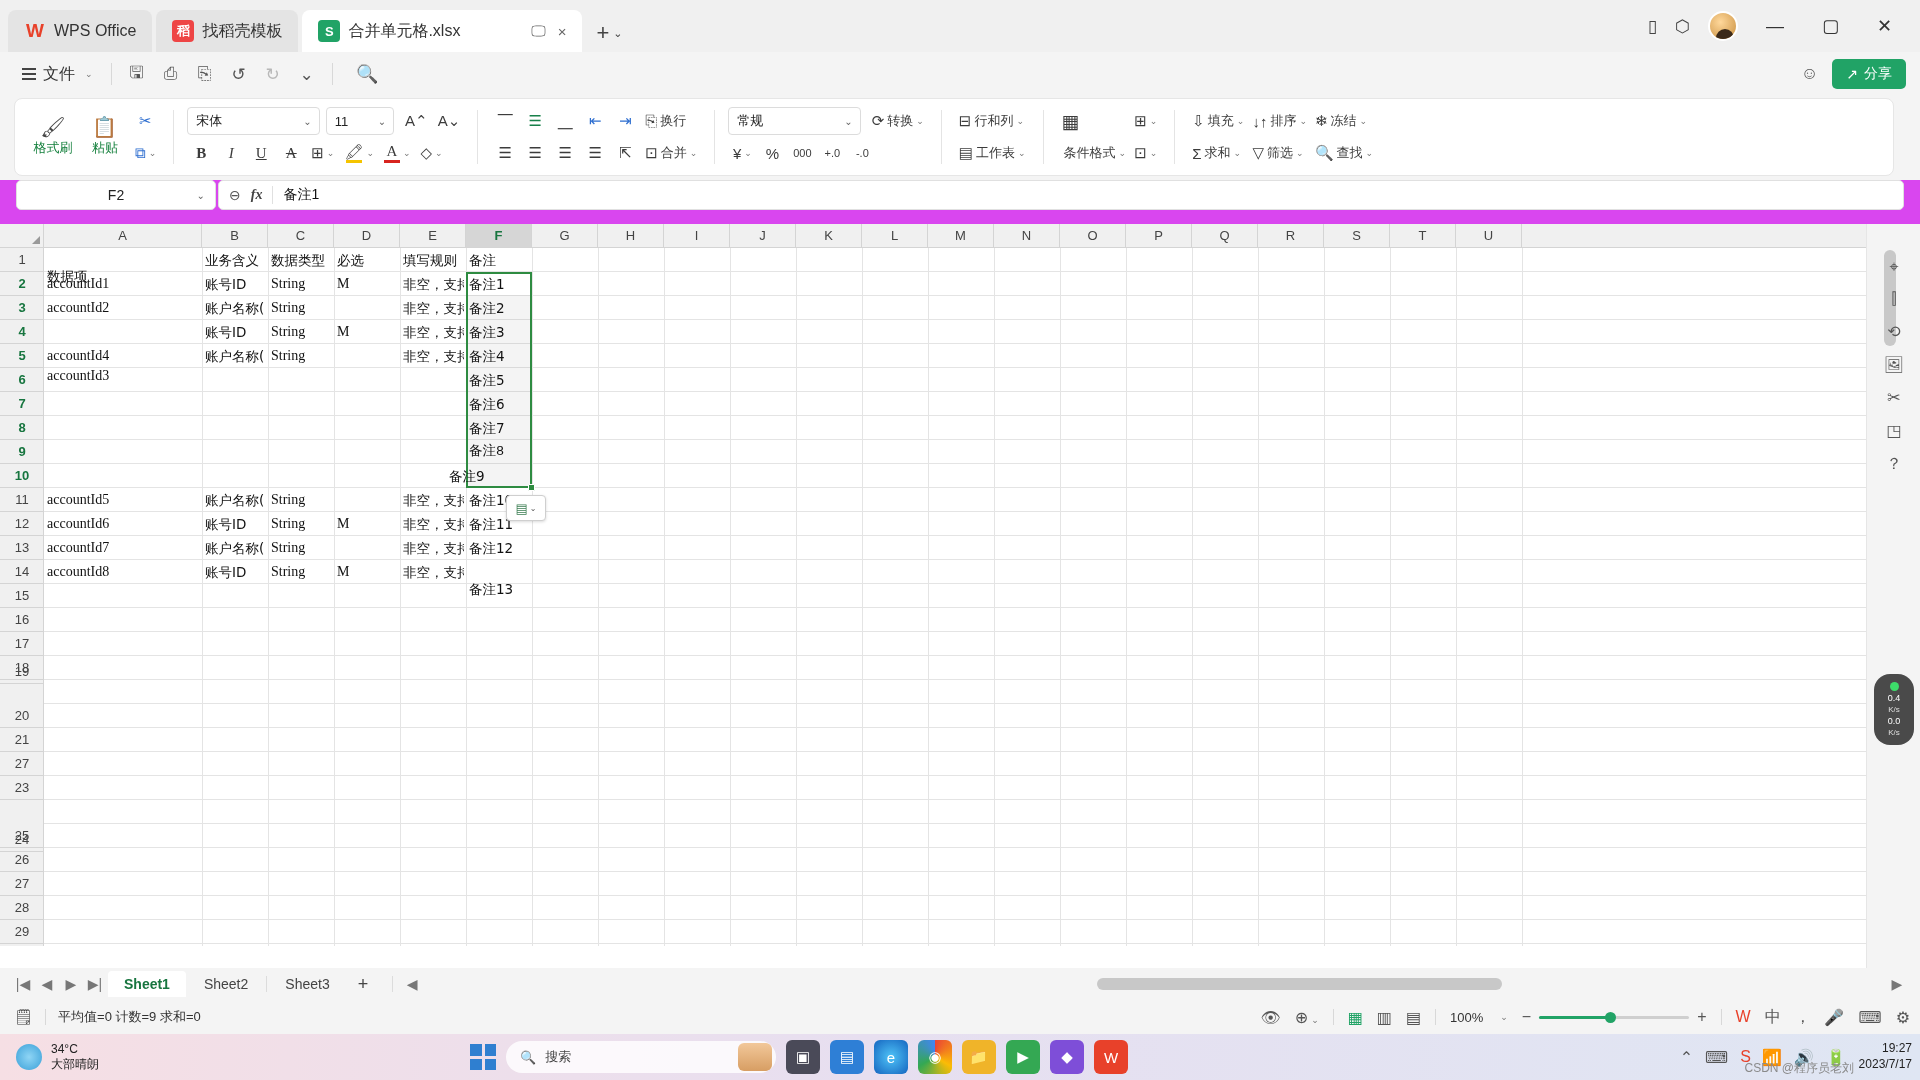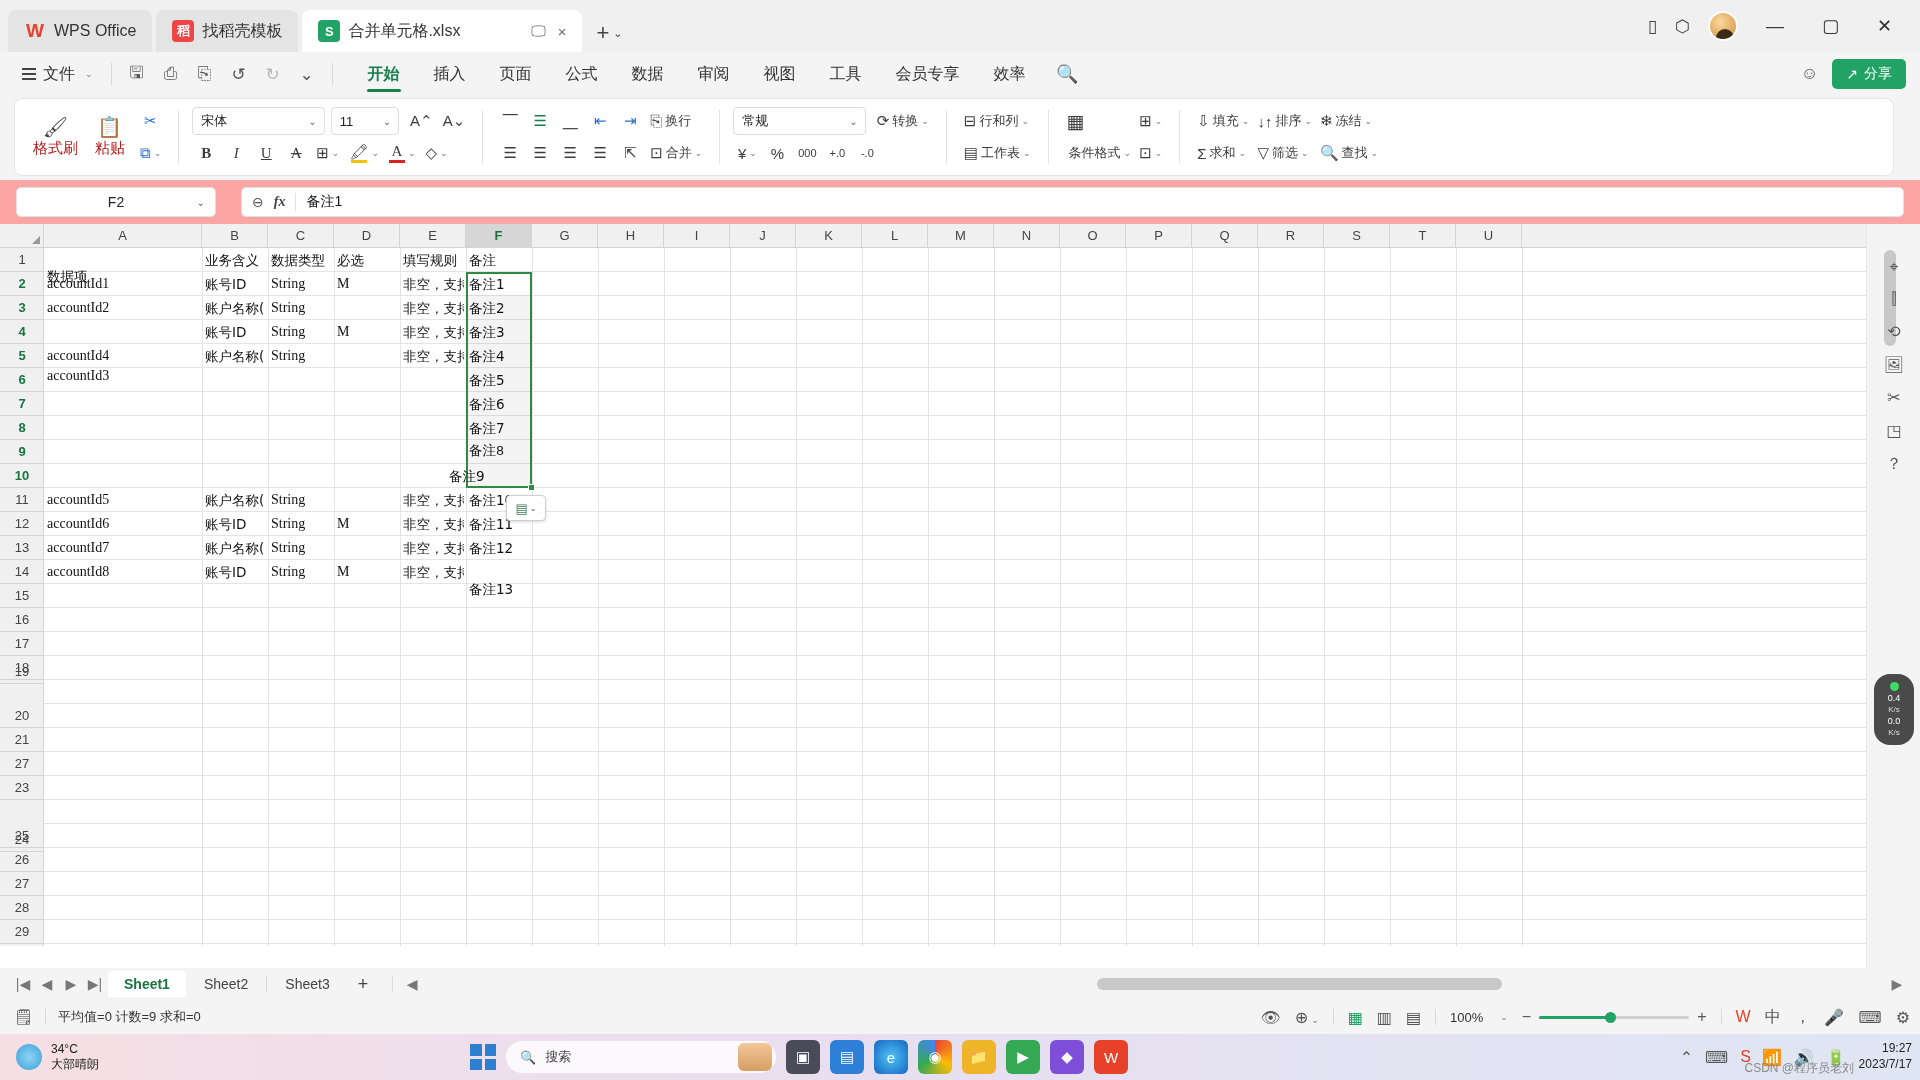--- a/index.html
+++ b/index.html
@@ -101,21 +101,21 @@
     background:#fff; border-radius:8px; border:1px solid #e6e6e6;
     display:flex; align-items:stretch; padding:3px 6px;
   }
   .grp { display:flex; align-items:center; padding:0 6px; }
   .vsep { width:1px; background:#e4e4e4; margin:8px 7px; }
   .bigbtn {
     display:flex; flex-direction:column; align-items:center; justify-content:center;
     min-width:52px; padding:3px 6px; border-radius:5px; cursor:pointer; gap:2px;
   }
   .bigbtn .gl { font-size:20px; color:#444; line-height:1; }
-  .bigbtn .tx { font-size:15px; color:#b91c1c; white-space:nowrap; }
+  .bigbtn .tx { font-size:13px; color:#15803d; white-space:nowrap; }
   .col2 { display:flex; flex-direction:column; justify-content:center; gap:4px; }
   .row { display:flex; align-items:center; gap:2px; }
   .sbtn {
     min-width:28px; height:28px; display:flex; align-items:center; justify-content:center;
     border-radius:4px; cursor:pointer; font-size:15px; color:#3c3c3c; padding:0 4px;
     white-space:nowrap;
   }
   .sbtn .cap { font-size:13px; margin-left:3px; }
   .caret { font-size:9px; color:#777; margin-left:3px; }
   .fontbox {
@@ -124,21 +124,21 @@
   }
   .fontbox .nm { padding:0 8px; width:108px; }
   .fontbox .nm.sz { width:44px; }
   .fontbox .cc { padding:0 7px; font-size:10px; color:#666; }
   .colorbtn { display:flex; flex-direction:column; align-items:center; line-height:1; }
   .colorbtn .bar { width:16px; height:3px; margin-top:1px; }
 
   
   .fbar {
     position:absolute; left:0; top:180px; width:1920px; height:44px;
-    background:#fca5a5; display:flex; align-items:center; padding:0 16px; gap:25px;
+    background:#d946ef; display:flex; align-items:flex-start; padding:0 16px; gap:2px;
   }
   .namebox {
     width:200px; height:30px; background:#fff; border:1px solid #e0e0e0;
     border-radius:5px; display:flex; align-items:center; justify-content:center;
     position:relative; font-size:14px; color:#222;
   }
   .namebox .chev { position:absolute; right:10px; font-size:10px; color:#666; }
   .fxwrap {
     flex:1; height:30px; background:#fff; border:1px solid #e0e0e0; border-radius:5px;
     display:flex; align-items:center; padding:0 10px; gap:10px; font-size:14px;
@@ -346,32 +346,20 @@
     <div class="mb-sep"></div>
     <div class="qa">
       <span class="qi">🖫</span>
       <span class="qi">⎙</span>
       <span class="qi">⎘</span>
       <span class="qi">↺</span>
       <span class="qi dim">↻</span>
       <span class="qi">⌄</span>
     </div>
     <div class="mb-sep"></div>
-    <div class="mb-tabs">
-      <div class="mtab active">开始</div>
-      <div class="mtab">插入</div>
-      <div class="mtab">页面</div>
-      <div class="mtab">公式</div>
-      <div class="mtab">数据</div>
-      <div class="mtab">审阅</div>
-      <div class="mtab">视图</div>
-      <div class="mtab">工具</div>
-      <div class="mtab">会员专享</div>
-      <div class="mtab">效率</div>
-    </div>
     <div class="mb-search">🔍</div>
     <div class="mb-right">
       <span class="ic" style="font-size:17px;color:#555;">☺</span>
       <div class="share-btn">
         <span>↗</span>
         <span>分享</span>
       </div>
     </div>
   </div>
 

